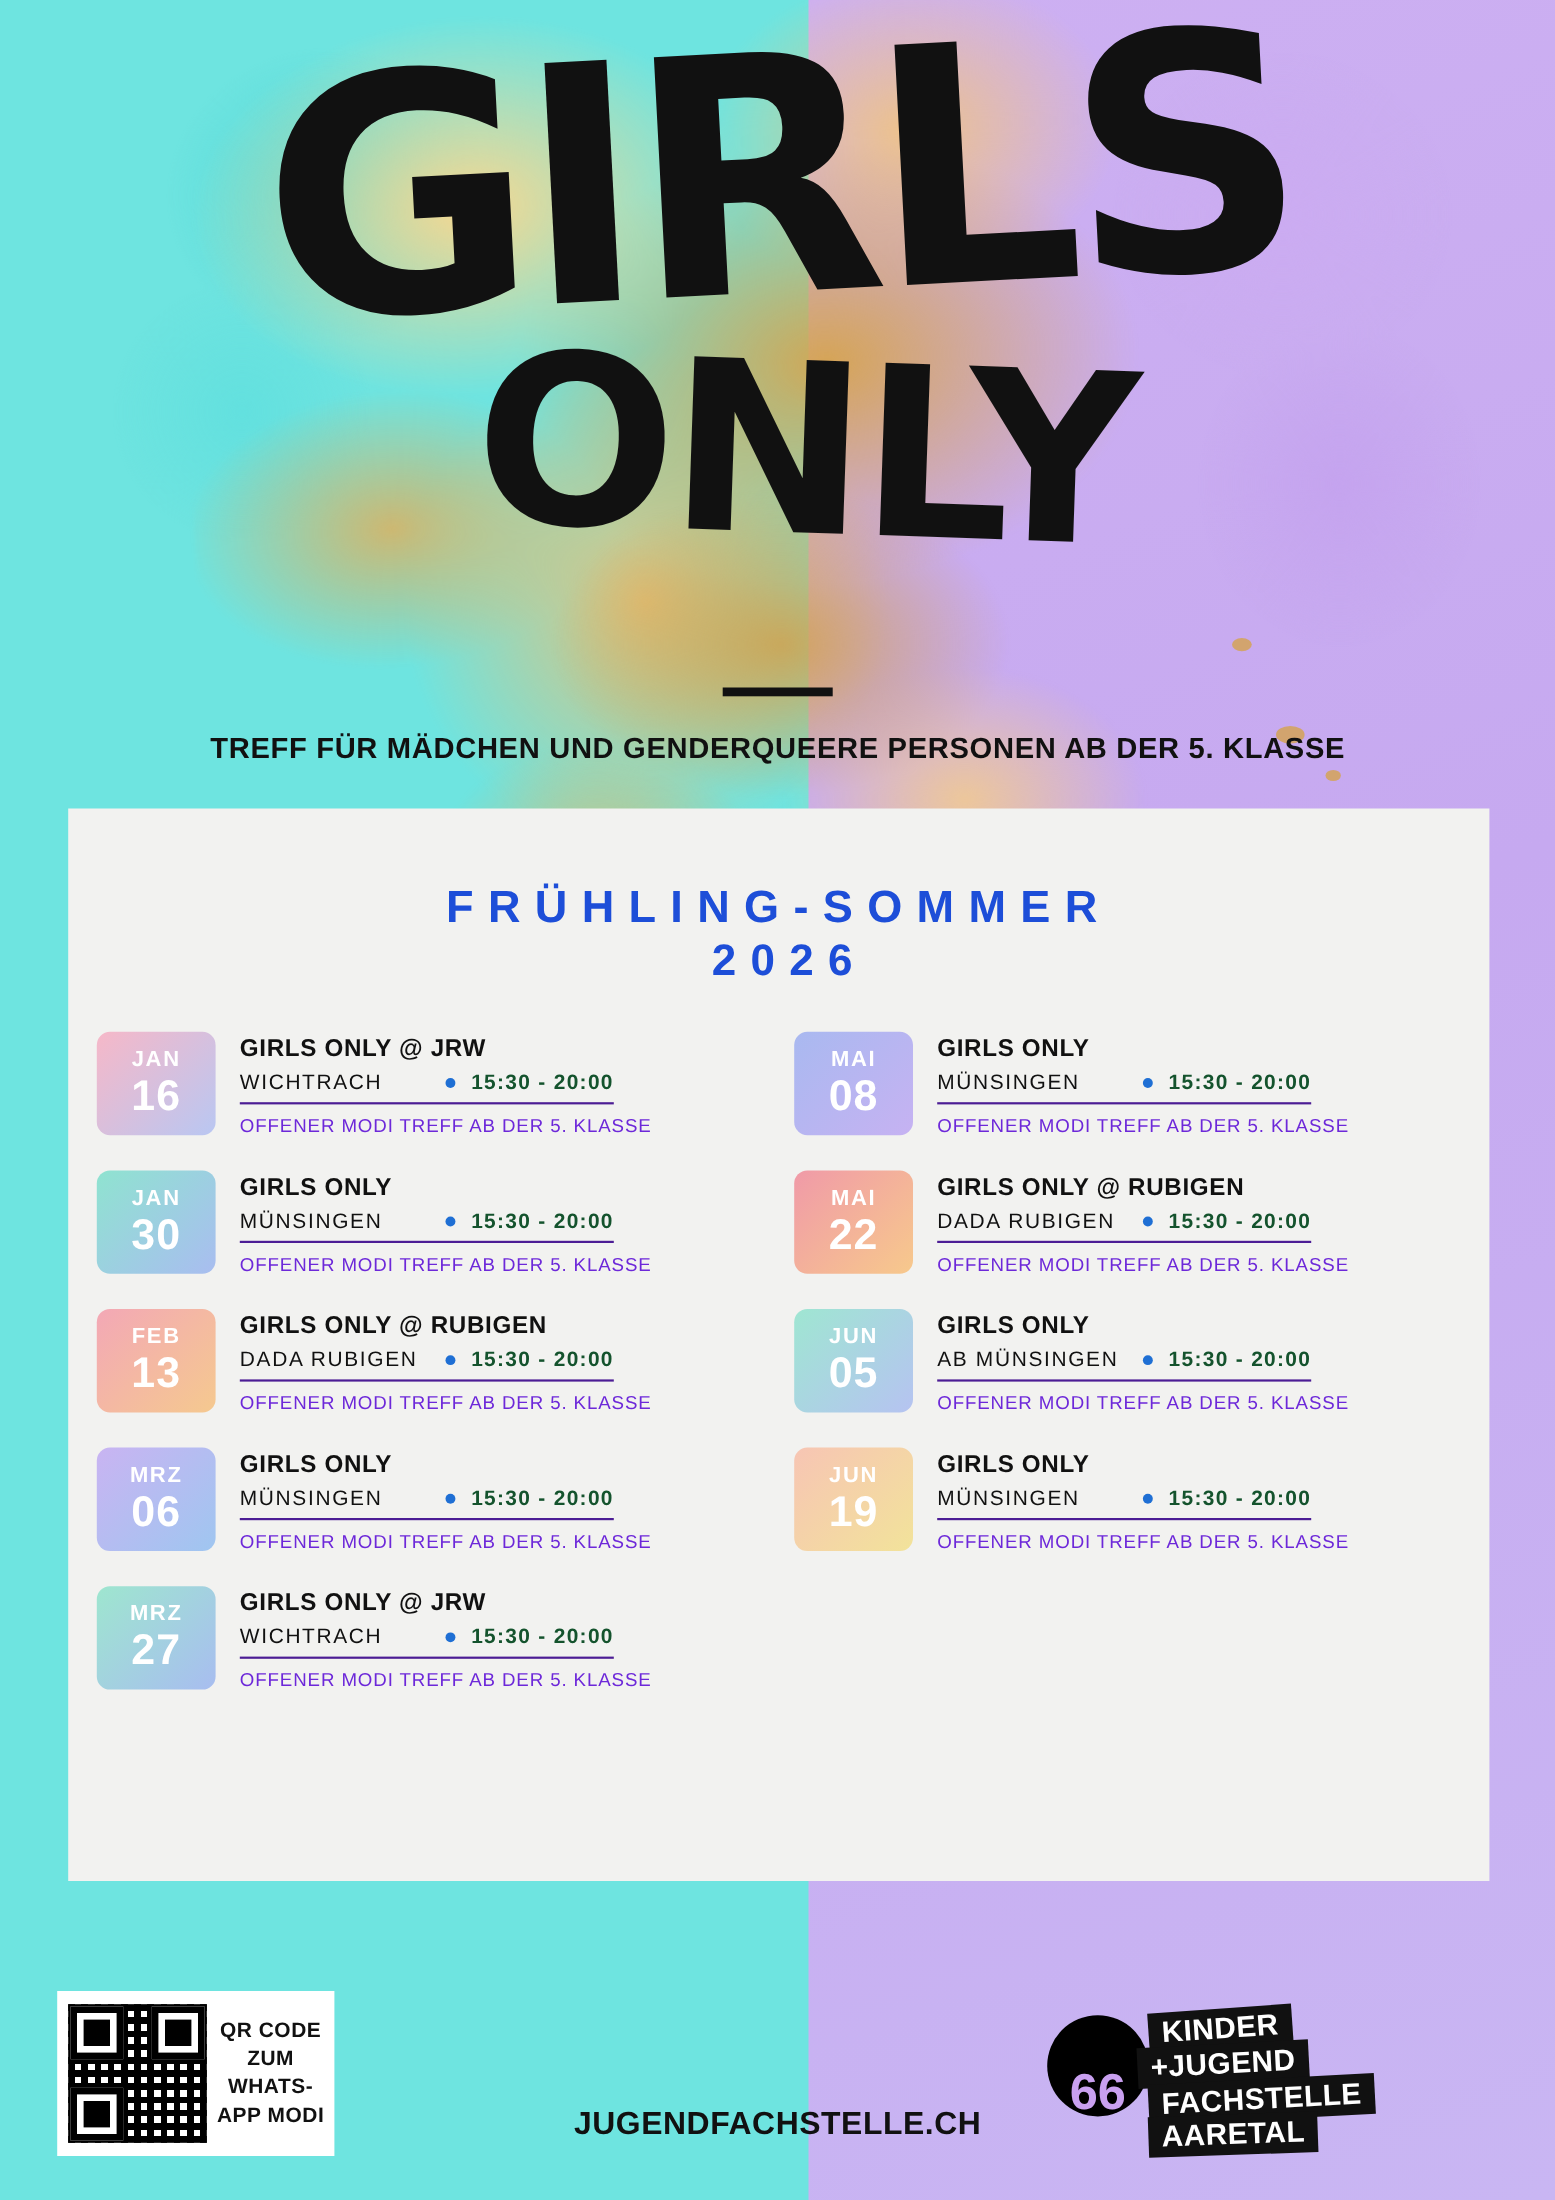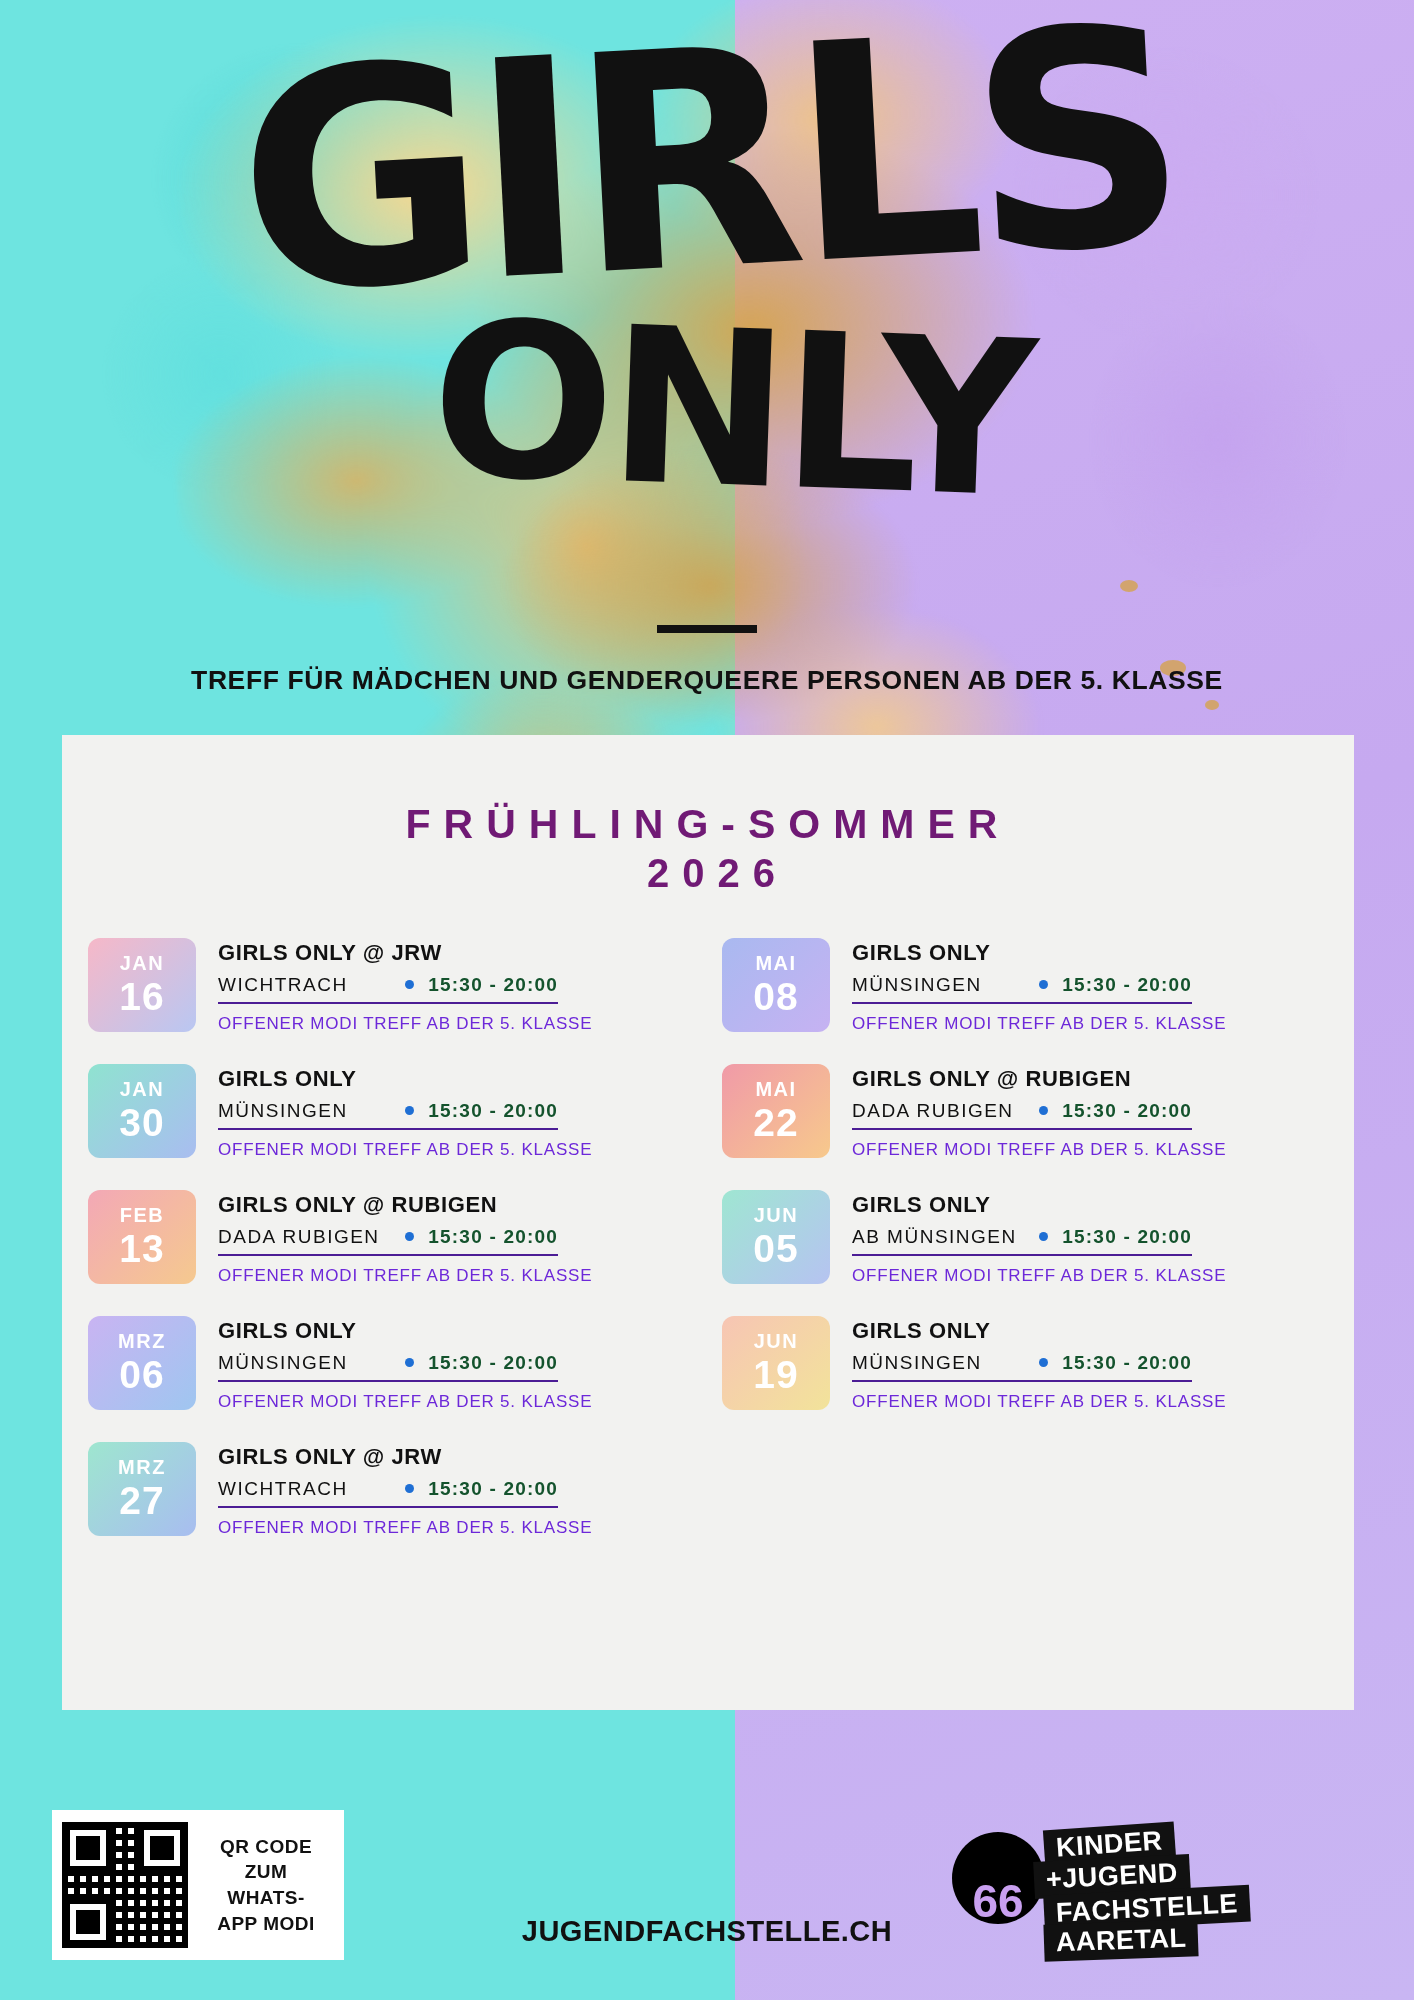--- a/index.html
+++ b/index.html
@@ -70,21 +70,21 @@
     position:absolute;left:0;top:665px;width:100%;text-align:center;
     font-weight:bold;font-size:26.5px;letter-spacing:.6px;color:#111;
   }
 
   
   .card{
     position:absolute;left:62px;top:735px;width:1292px;height:975px;
     background:#f2f2f0;
   }
   .season{
-    margin-top:64px;text-align:center;font-weight:bold;color:#701a75;
+    margin-top:64px;text-align:center;font-weight:bold;color:#1d4ed8;
     font-size:41px;letter-spacing:13px;line-height:1.22;
   }
   .season .yr{display:block;font-size:40px;letter-spacing:13px;padding-left:19px;}
 
   .cols{display:flex;margin-top:40px;padding:0 26px;}
   .col{width:50%;}
   .col.right{padding-left:28px;}
 
   .event{display:flex;margin-bottom:30px;}
   .datebox{
@@ -99,21 +99,21 @@
   .erow{
     display:flex;align-items:center;border-bottom:2px solid #4c1d95;
     padding:5px 0 6px;margin-top:3px;max-width:340px;
   }
   .eplace{font-size:19px;letter-spacing:1.5px;color:#111;flex:1;}
   .dot{width:9px;height:9px;border-radius:50%;background:#1f6fd4;margin:0 14px 0 4px;}
   .etime{font-weight:bold;font-size:19px;letter-spacing:1.2px;color:#14532d;}
   .edesc{font-size:17px;letter-spacing:.8px;color:#6d28d9;margin-top:10px;}
 
   
-  .qr-box{position:absolute;left:52px;bottom:40px;width:292px;height:150px;background:#fff;
+  .qr-box{position:absolute;left:52px;bottom:40px;width:252px;height:150px;background:#fff;
     display:flex;align-items:center;}
   .qr{width:126px;height:126px;margin-left:10px;
     background-image:
       repeating-linear-gradient(90deg,#000 0 6px,transparent 6px 12px),
       repeating-linear-gradient(0deg,#000 0 6px,transparent 6px 12px);
     background-color:#fff;position:relative;}
   .qr .fp{position:absolute;width:36px;height:36px;border:6px solid #000;background:#fff;}
   .qr .fp i{position:absolute;inset:6px;background:#000;display:block;}
   .qr .fp.tl{left:2px;top:2px;} .qr .fp.tr{right:2px;top:2px;} .qr .fp.bl{left:2px;bottom:2px;}
   .qr-label{flex:1;text-align:center;font-weight:bold;font-size:19px;line-height:1.35;

